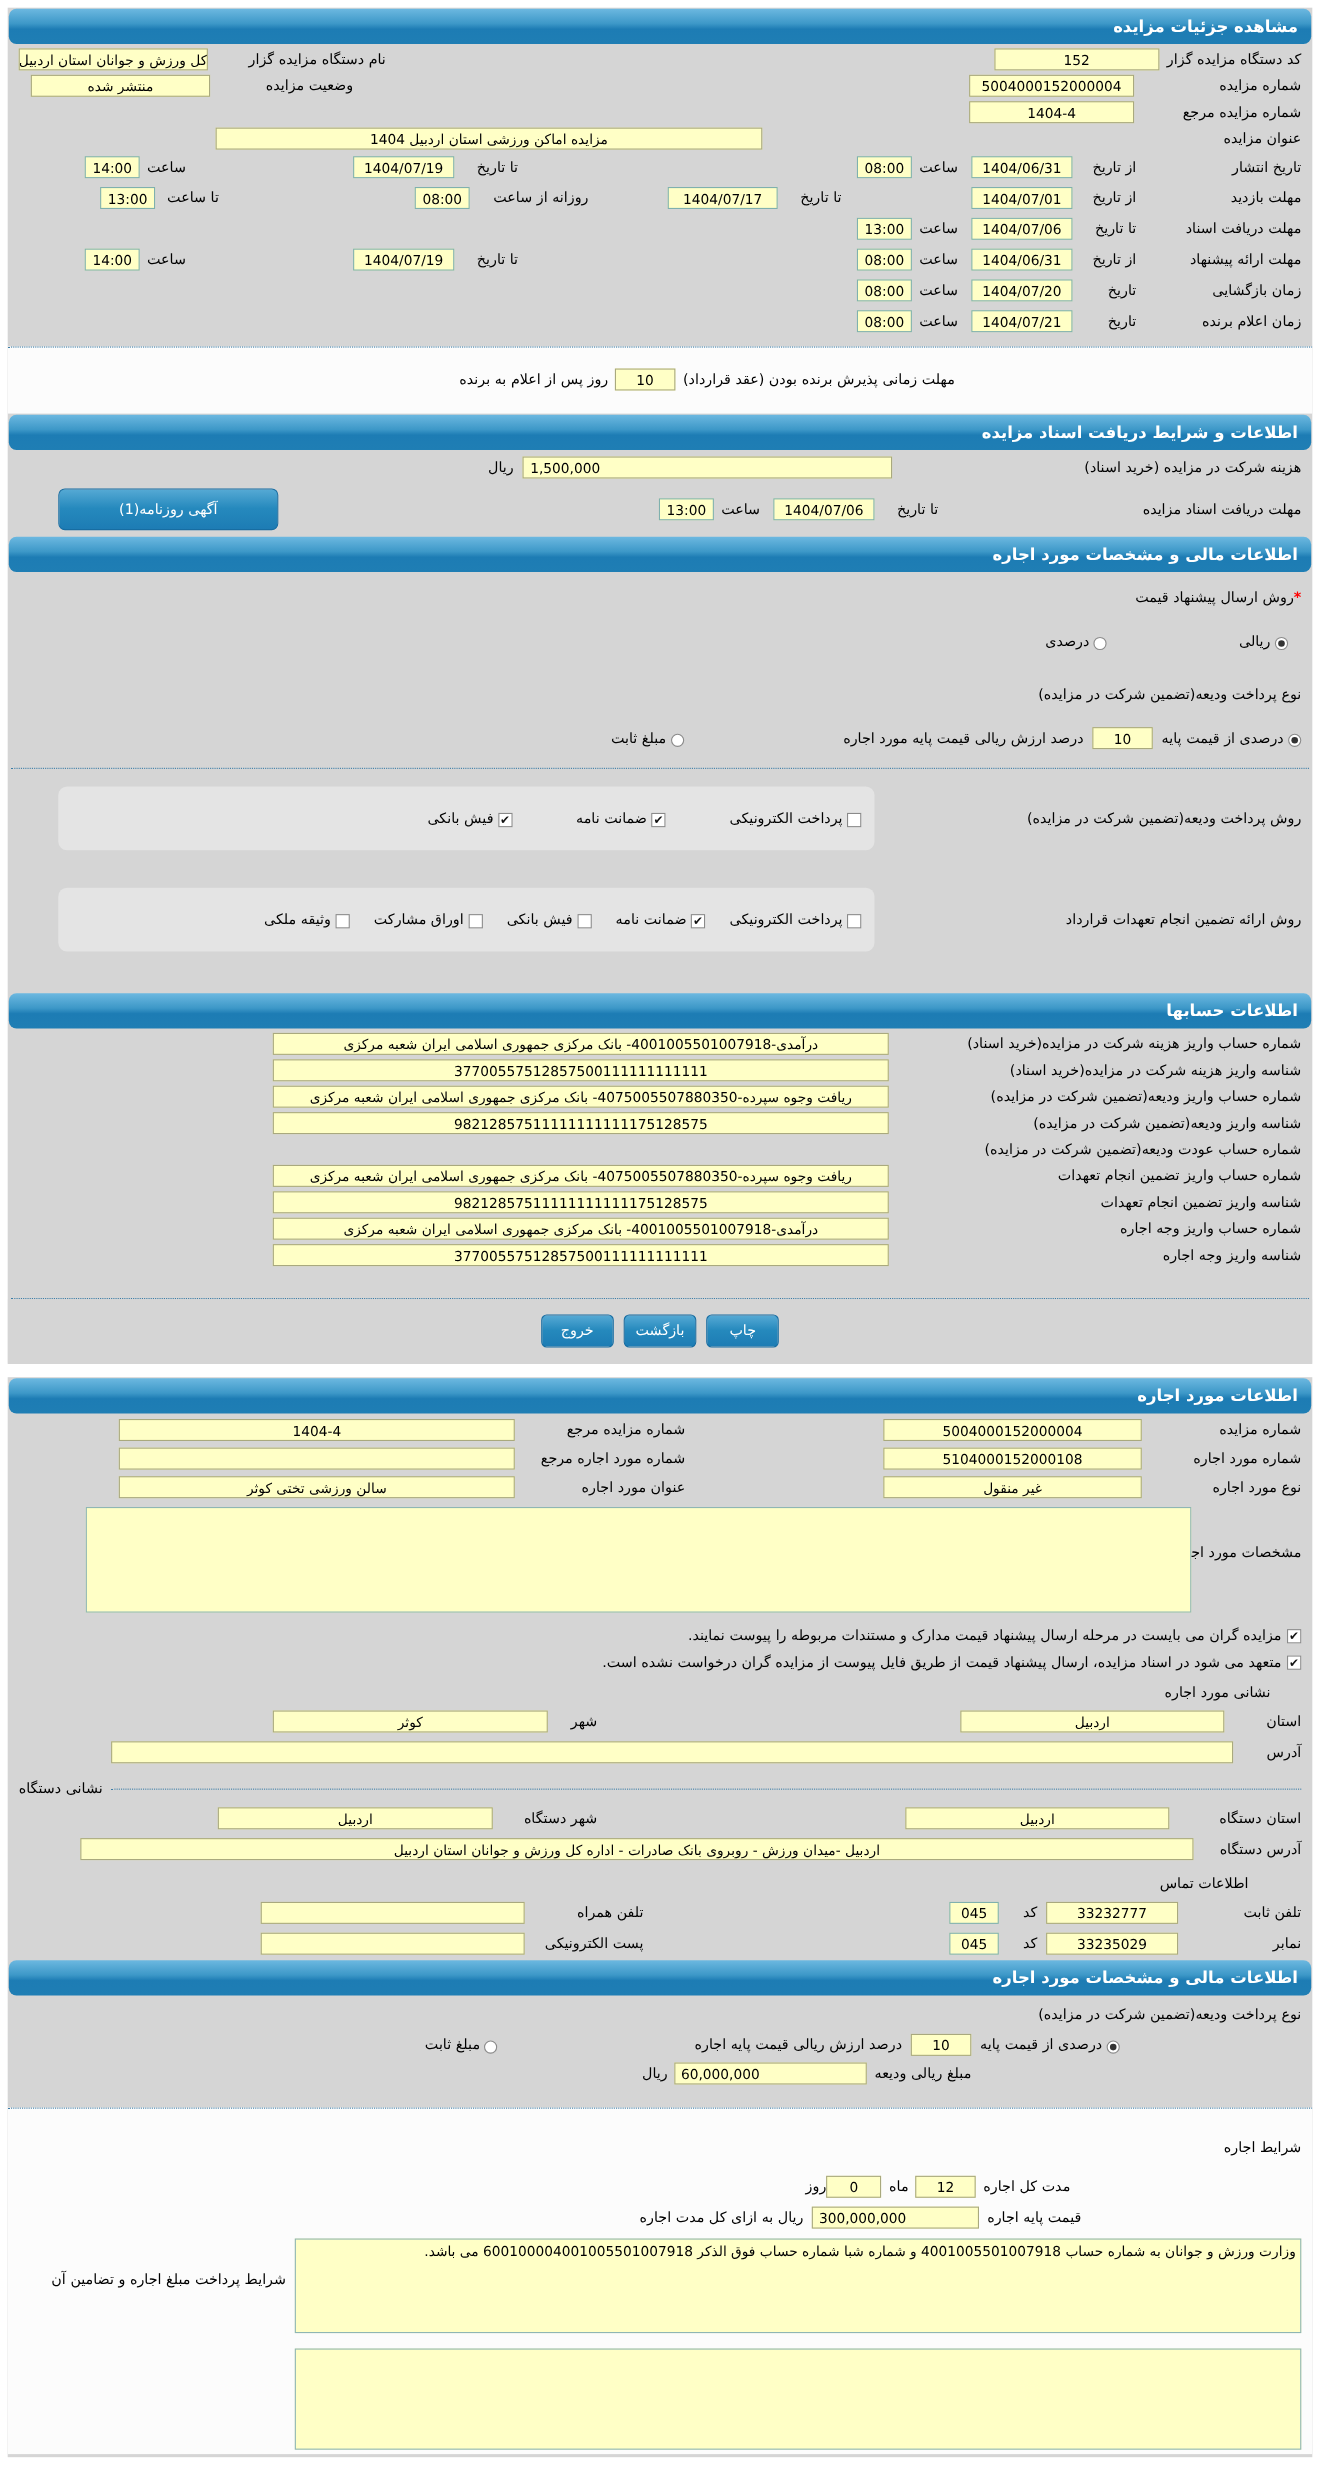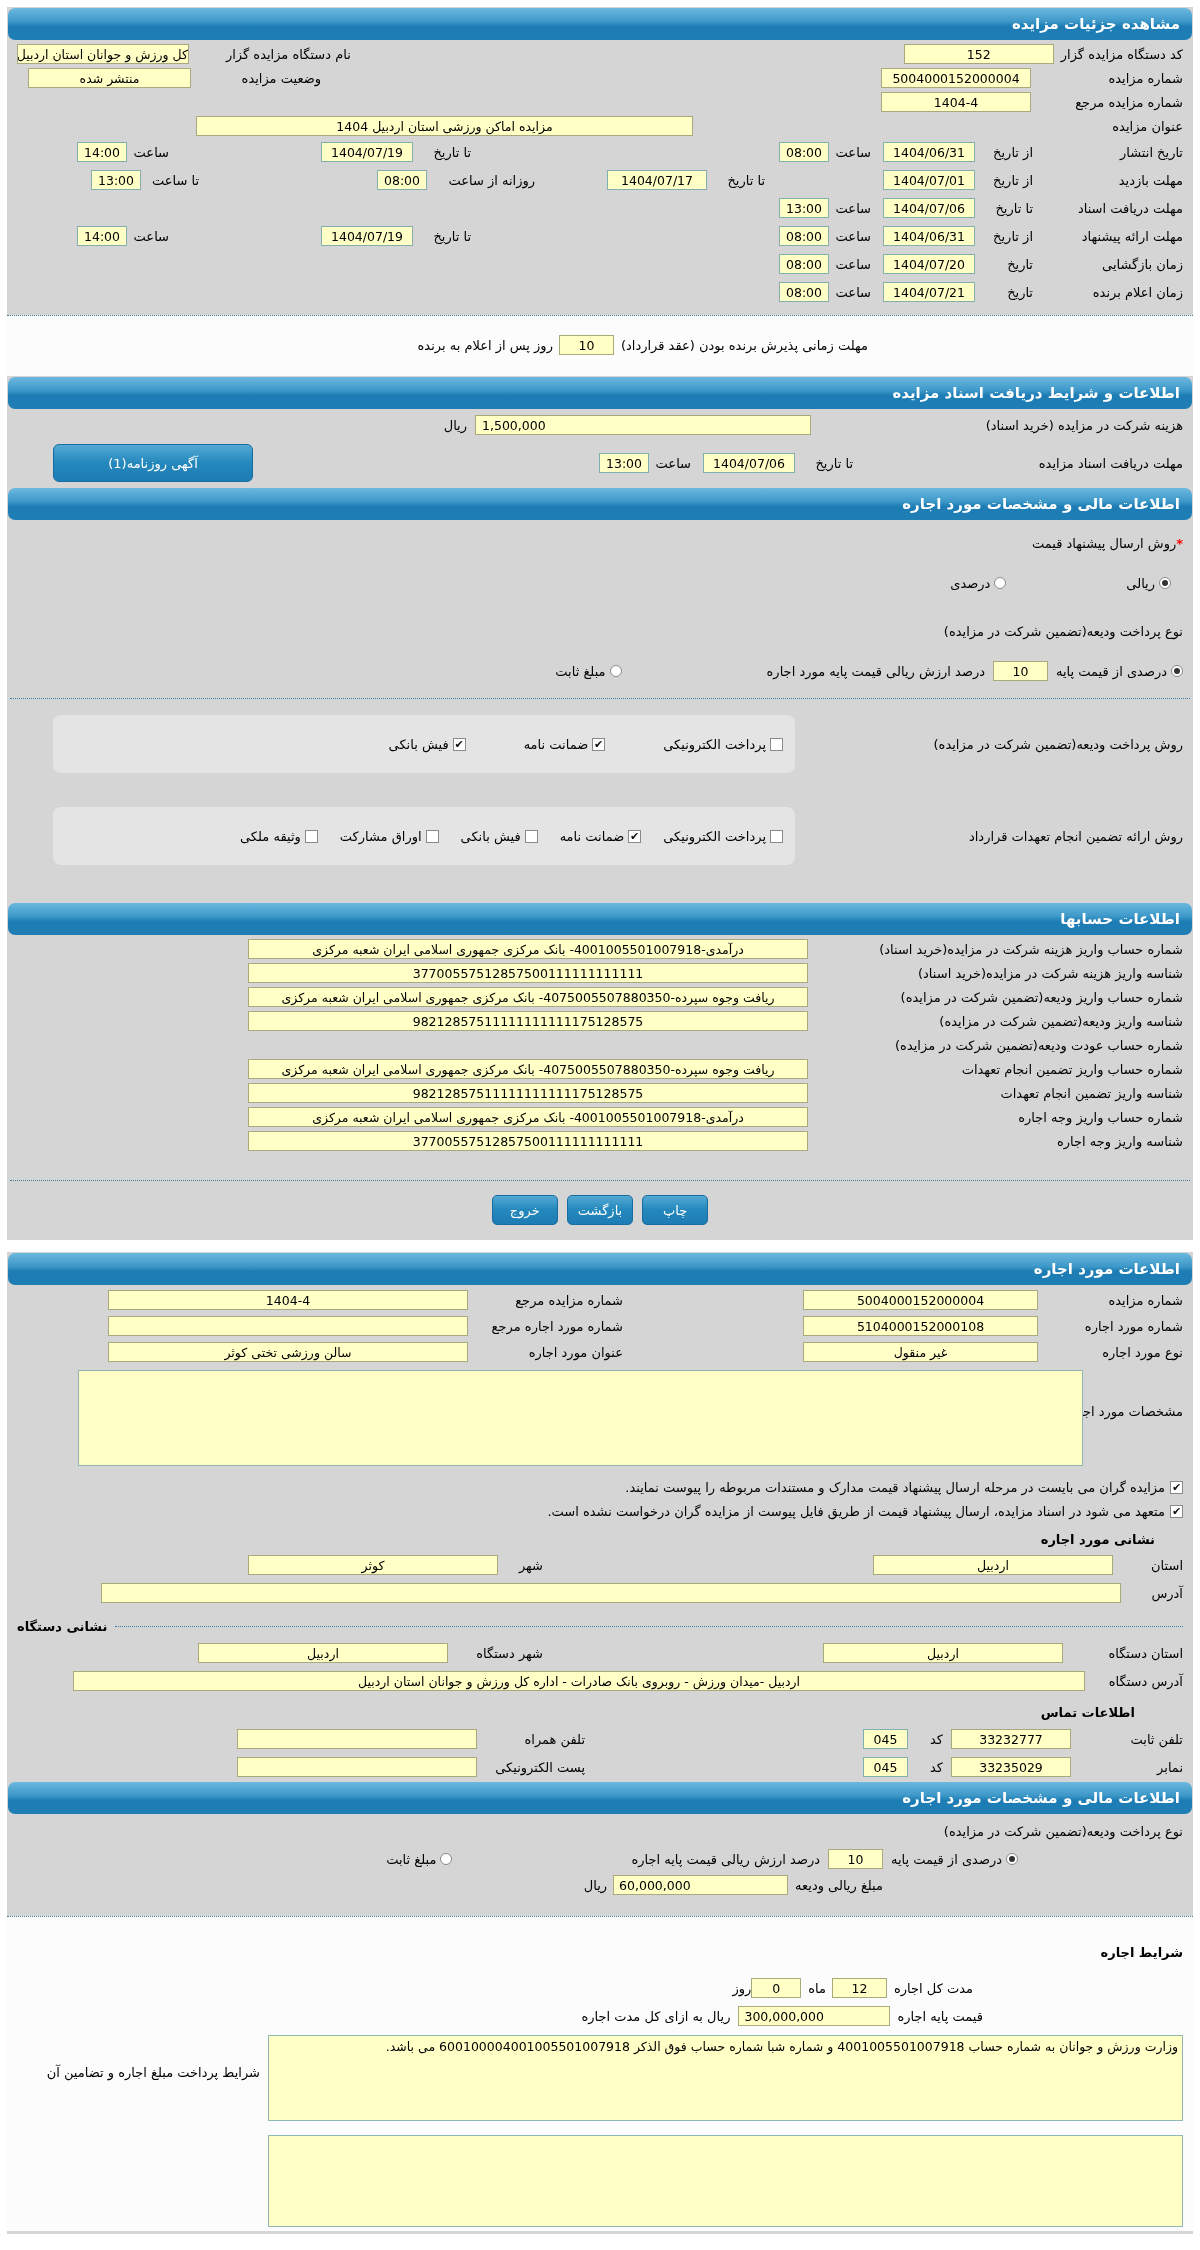--- a/index.html
+++ b/index.html
@@ -35,29 +35,29 @@
     border:1px solid #176da2; border-radius:5px; color:#fff;
     height:30px; min-width:66px; padding:0 10px;
     display:flex; align-items:center; justify-content:center;
     font-size:13px; cursor:pointer;
   }
   .btn.big { height:38px; border-radius:6px; }
   .footer { display:flex; justify-content:center; align-items:center; gap:9px; height:58px; background:#d5d5d5; }
   .dotted { border-top:1px dotted #3a7ca6; height:0; margin:0 3px; }
   .white-band { background:#fcfcfc; border-top:1px dotted #3a7ca6; padding:16px 0 18px 0; }
   .white-sect { background:#fcfcfc; border-top:1px dotted #3a7ca6; padding:8px 0 0 0; }
-  .heading { font-weight:bold; white-space:nowrap; }
+  .heading { font-weight:normal; white-space:nowrap; }
   .cb { width:13px; height:13px; background:#fff; border:1px solid #8a8a8a; flex:none;
         font-size:11px; line-height:11px; text-align:center; color:#111; }
   .cb.checked::after { content:"✔"; }
   .radio { width:12px; height:12px; border-radius:50%; background:#fff; border:1px solid #8a8a8a;
            flex:none; position:relative; }
   .radio.checked::after { content:""; position:absolute; left:2px; top:2px; width:6px; height:6px;
            border-radius:50%; background:#333; }
-  .cb-item, .radio-item { display:flex; align-items:center; gap:4px; white-space:nowrap; }
+  .cb-item, .radio-item { display:flex; align-items:flex-end; gap:4px; white-space:nowrap; }
   .strip-row { display:flex; align-items:center; margin:0 10px; }
   .strip { width:742px; height:58px; background:#e4e4e4; border-radius:8px;
            display:flex; align-items:center; padding:0 12px; }
   .link { color:#0000cd; font-style:italic; }
   .star { color:#ff0000; font-weight:bold; }
   .sp { flex:none; }
 </style>
 </head>
 <body>
 

